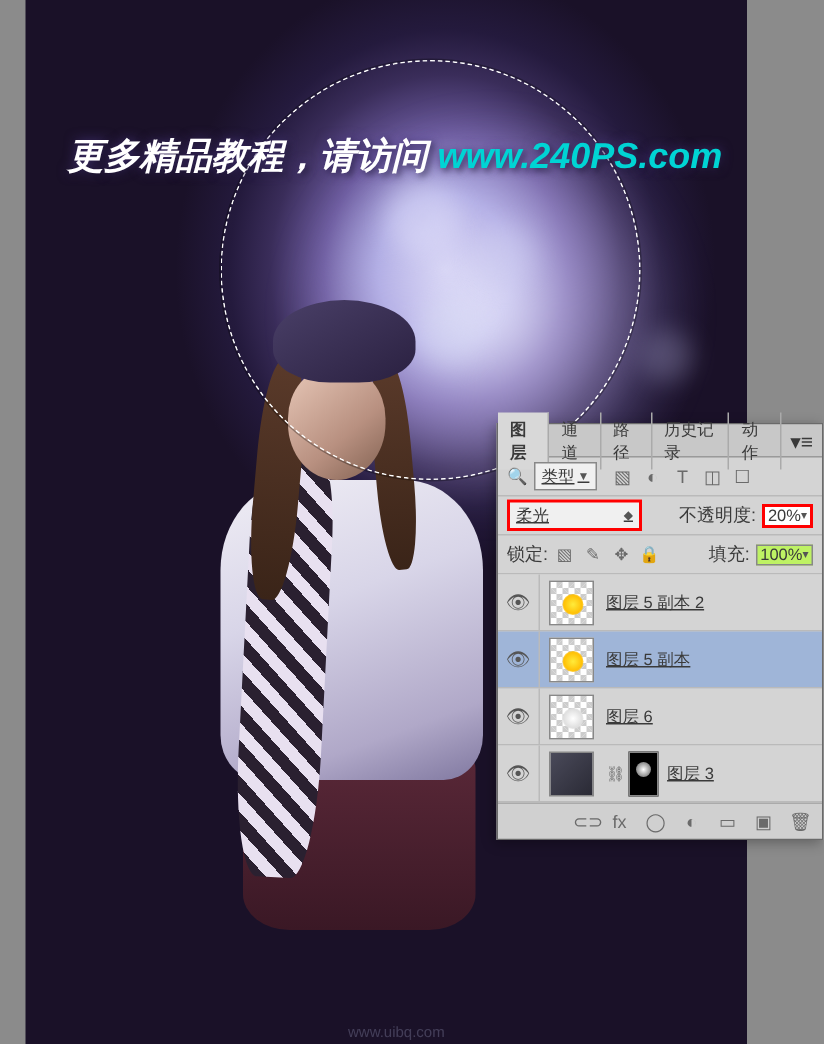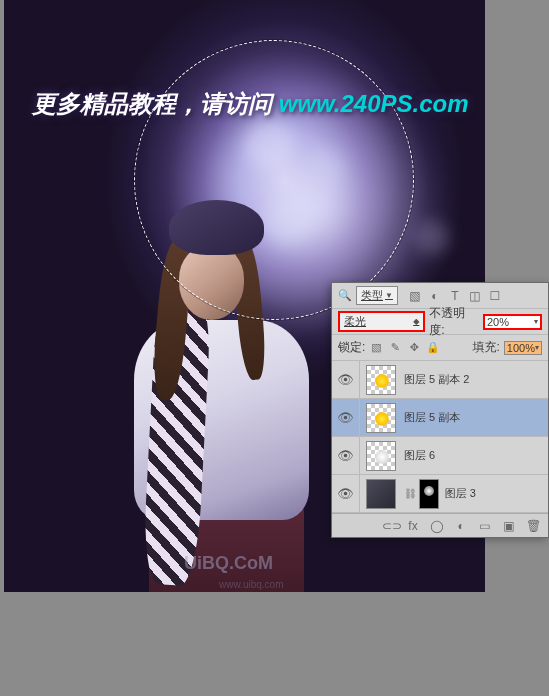--- a/index.html
+++ b/index.html
@@ -7,22 +7,22 @@
       width: 549px;
       height: 696px;
       background: #8b8b8b;
       font-family: "Microsoft YaHei", Arial, sans-serif;
       font-size: 12px;
       position: relative;
       overflow: hidden;
     }
     .canvas {
       position: absolute;
-      left: 4px; top: 0;
-      width: 481px; height: 592px;
+      left: 17px; top: 0;
+      width: 481px; height: 696px;
       background: radial-gradient(ellipse 180px 200px at 280px 180px, #dce0f5 0%, #a9a8e0 25%, #6b5a9e 45%, #3a2d5a 65%, #241a3d 80%, #1a1128 100%);
       overflow: hidden;
     }
     .glow {
       position: absolute;
       left: 180px; top: 80px;
       width: 260px; height: 260px;
       background: radial-gradient(circle, rgba(240,240,255,0.8) 0%, rgba(200,190,240,0.5) 30%, transparent 70%);
       filter: blur(15px);
     }
@@ -208,28 +208,27 @@
       font-size: 12px;
       color: #3a3a3a;
     }
     .opacity-box {
       display: flex;
       align-items: center;
       border: 2px solid #ff0000;
       padding: 0 2px;
       background: #fff;
       font-size: 11px;
-      gap: 25px;
     }
     .fill-box {
       display: flex;
       align-items: center;
       border: 1px solid #888;
       padding: 0 2px;
-      background: #fdba74;
+      background: #bef264;
       font-size: 11px;
     }
     .lock-icons {
       display: flex;
       gap: 5px;
       font-size: 11px;
       color: #6a6a6a;
       align-items: center;
     }
     .lock-icons span { width: 14px; text-align: center; }
@@ -311,20 +310,21 @@
     }
     .link-icon {
       font-size: 10px;
       color: #666;
       padding: 0 2px;
     }
     .layer-name {
       font-size: 11px;
       color: #3a3a3a;
       padding-left: 2px;
+      text-decoration: underline;
     }
     .panel-bottom {
       display: flex;
       justify-content: flex-end;
       align-items: center;
       gap: 10px;
       padding: 3px 8px;
       height: 24px;
       border-top: 1px solid #aaa;
       background: #d0d0d0;
@@ -355,25 +355,32 @@
     <div class="hair2"></div>
     <div class="face"></div>
     <div class="hat"></div>
   </div>
 
   <div class="selection"></div>
 
   <div class="watermark-main">
     <span>更多精品教程，请访问 </span><span class="watermark-url">www.240PS.com</span>
   </div>
-  <div class="watermark-bottom">UiBQ.CoM</div>
   <div class="watermark-sub">www.uibq.com</div>
 </div>
 
 <div class="panel">
+  <div class="panel-tabs">
+    <div class="tab active">图层</div>
+    <div class="tab">通道</div>
+    <div class="tab">路径</div>
+    <div class="tab">历史记录</div>
+    <div class="tab">动作</div>
+    <div class="tab-menu">▾≡</div>
+  </div>
 
   <div class="panel-row">
     <span class="filter-icon">🔍</span>
     <div class="dropdown">
       <span>类型</span>
       <span class="arrow-down">▼</span>
     </div>
     <div class="type-icons">
       <span>▧</span>
       <span>◐</span>

